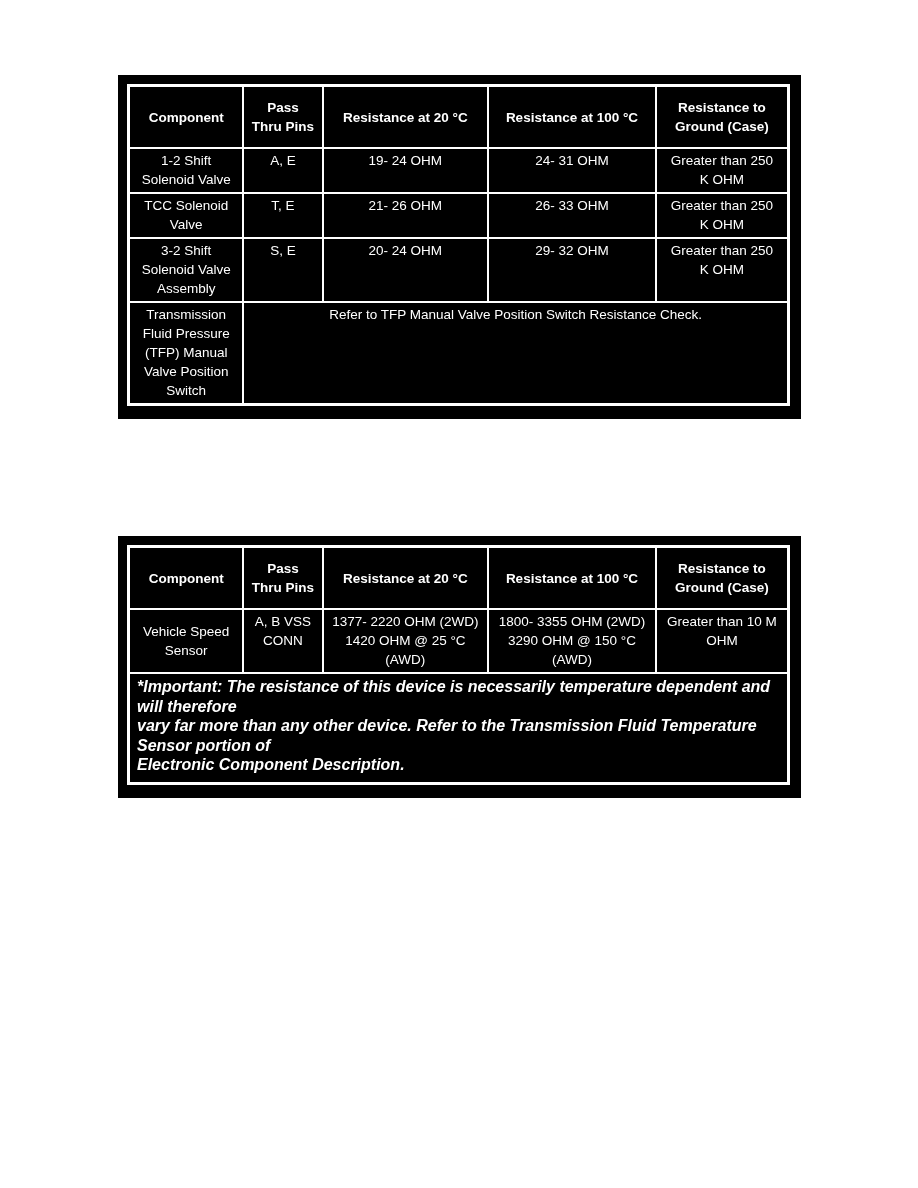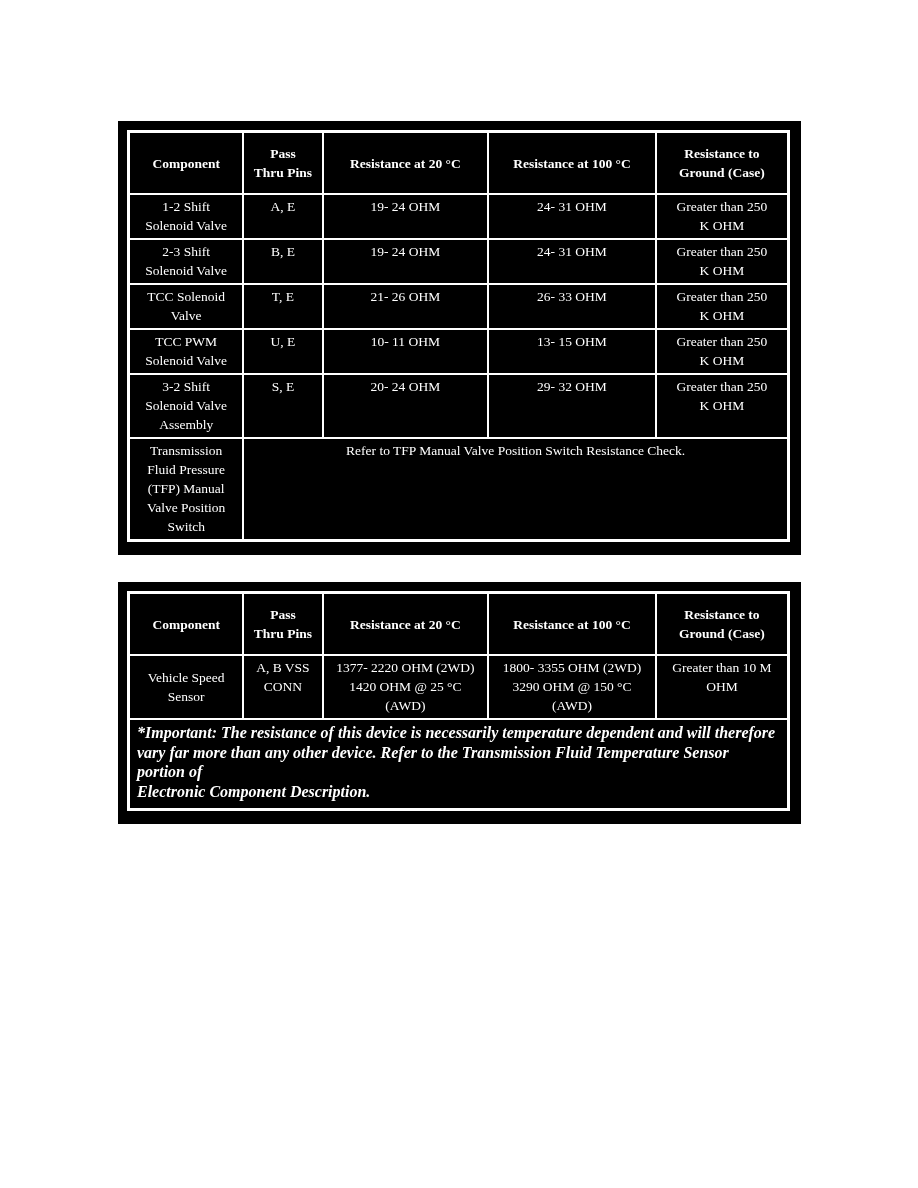--- a/index.html
+++ b/index.html
@@ -5,23 +5,22 @@
   html, body {
     margin: 0;
     padding: 0;
     background: #ffffff;
   }
   .page {
     position: relative;
     width: 918px;
     height: 834px;
     background: #ffffff;
-    font-family: Liberation Serif, serif;
+    font-family: Liberation Sans, sans-serif;
     overflow: hidden;
-    margin-top: 46px;
   }
   .block {
     position: absolute;
     left: 118px;
     width: 683px;
     background: #000000;
     box-sizing: border-box;
     padding: 9px 11px 13px 9px;
   }
   .block-1 { top: 75px; }
@@ -93,43 +92,25 @@
           <tr>
             <td>1-2 Shift
 Solenoid Valve</td>
             <td>A, E</td>
             <td>19- 24 OHM</td>
             <td>24- 31 OHM</td>
             <td>Greater than 250
 K OHM</td>
           </tr>
           <tr>
-            <td>2-3 Shift
-Solenoid Valve</td>
-            <td>B, E</td>
-            <td>19- 24 OHM</td>
-            <td>24- 31 OHM</td>
-            <td>Greater than 250
-K OHM</td>
-          </tr>
-          <tr>
             <td>TCC Solenoid
 Valve</td>
             <td>T, E</td>
             <td>21- 26 OHM</td>
             <td>26- 33 OHM</td>
-            <td>Greater than 250
-K OHM</td>
-          </tr>
-          <tr>
-            <td>TCC PWM
-Solenoid Valve</td>
-            <td>U, E</td>
-            <td>10- 11 OHM</td>
-            <td>13- 15 OHM</td>
             <td>Greater than 250
 K OHM</td>
           </tr>
           <tr>
             <td>3-2 Shift
 Solenoid Valve
 Assembly</td>
             <td>S, E</td>
             <td>20- 24 OHM</td>
             <td>29- 32 OHM</td>

